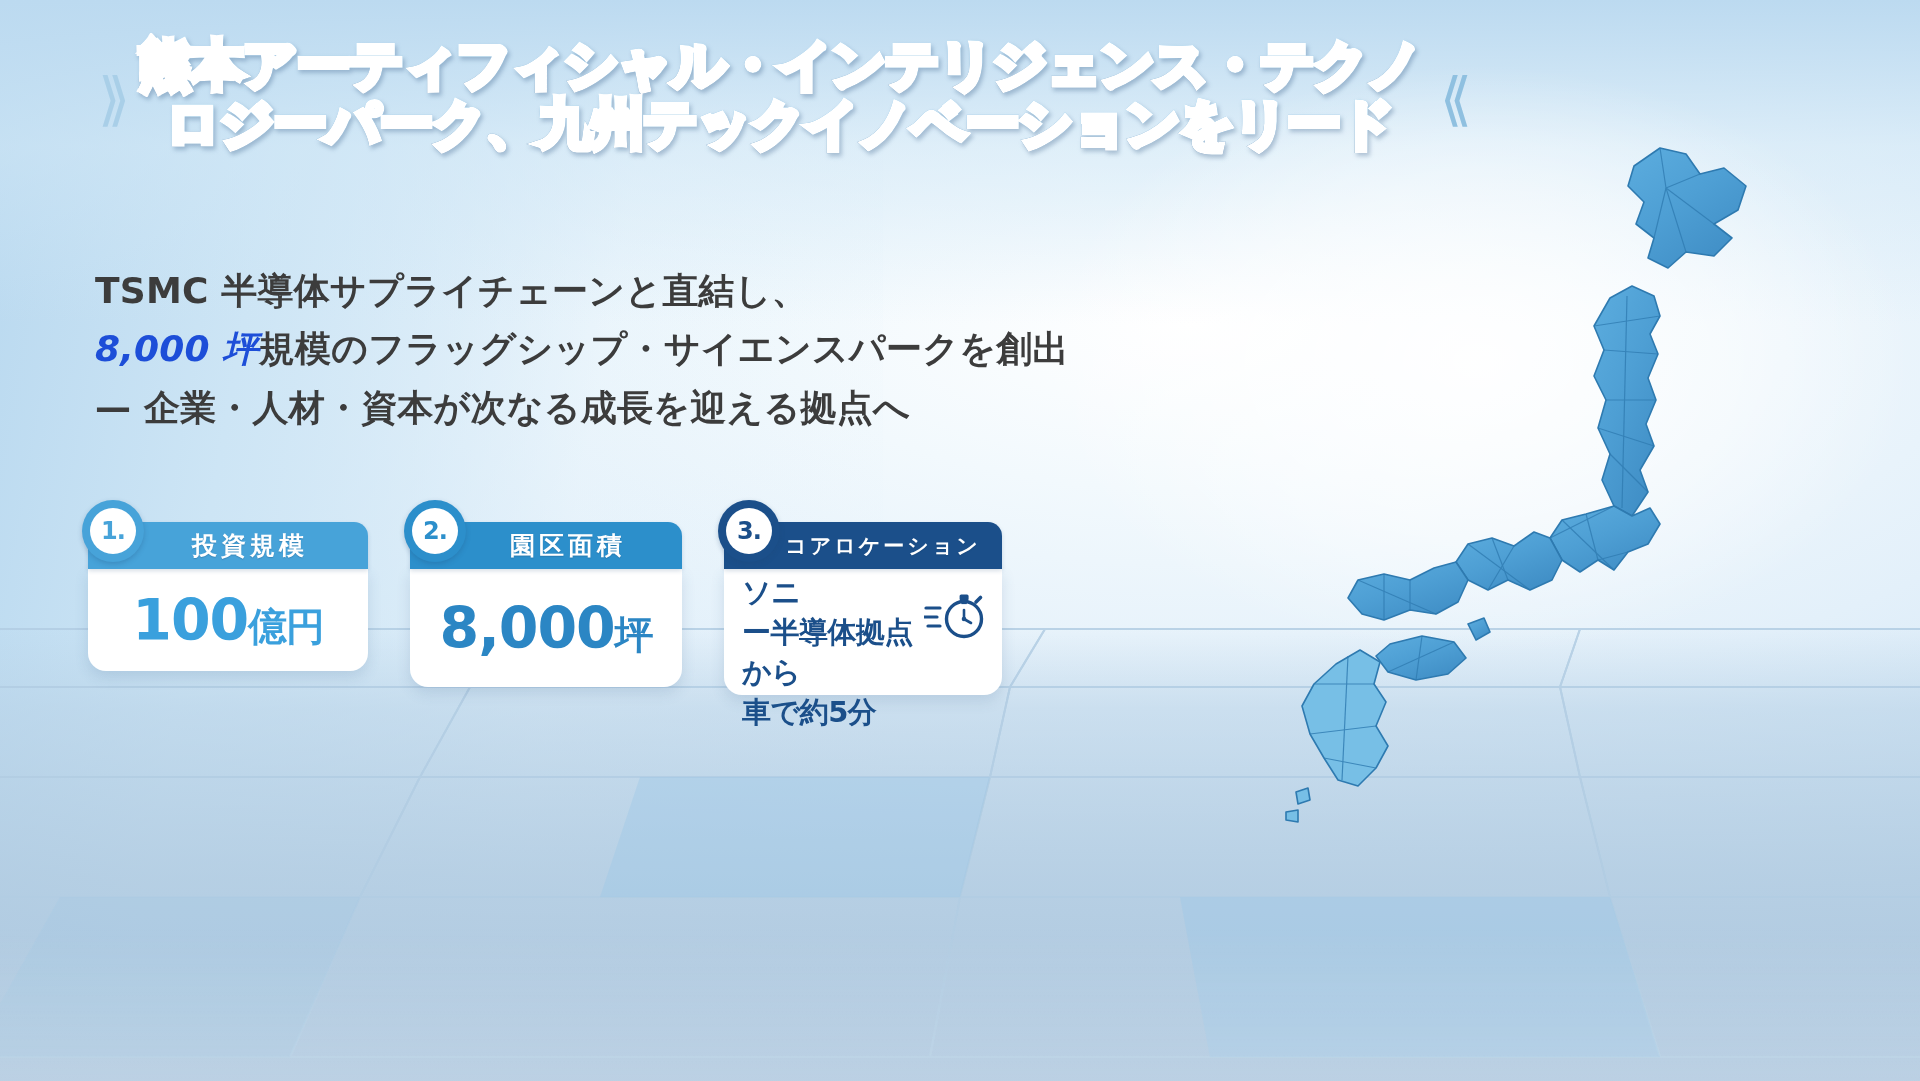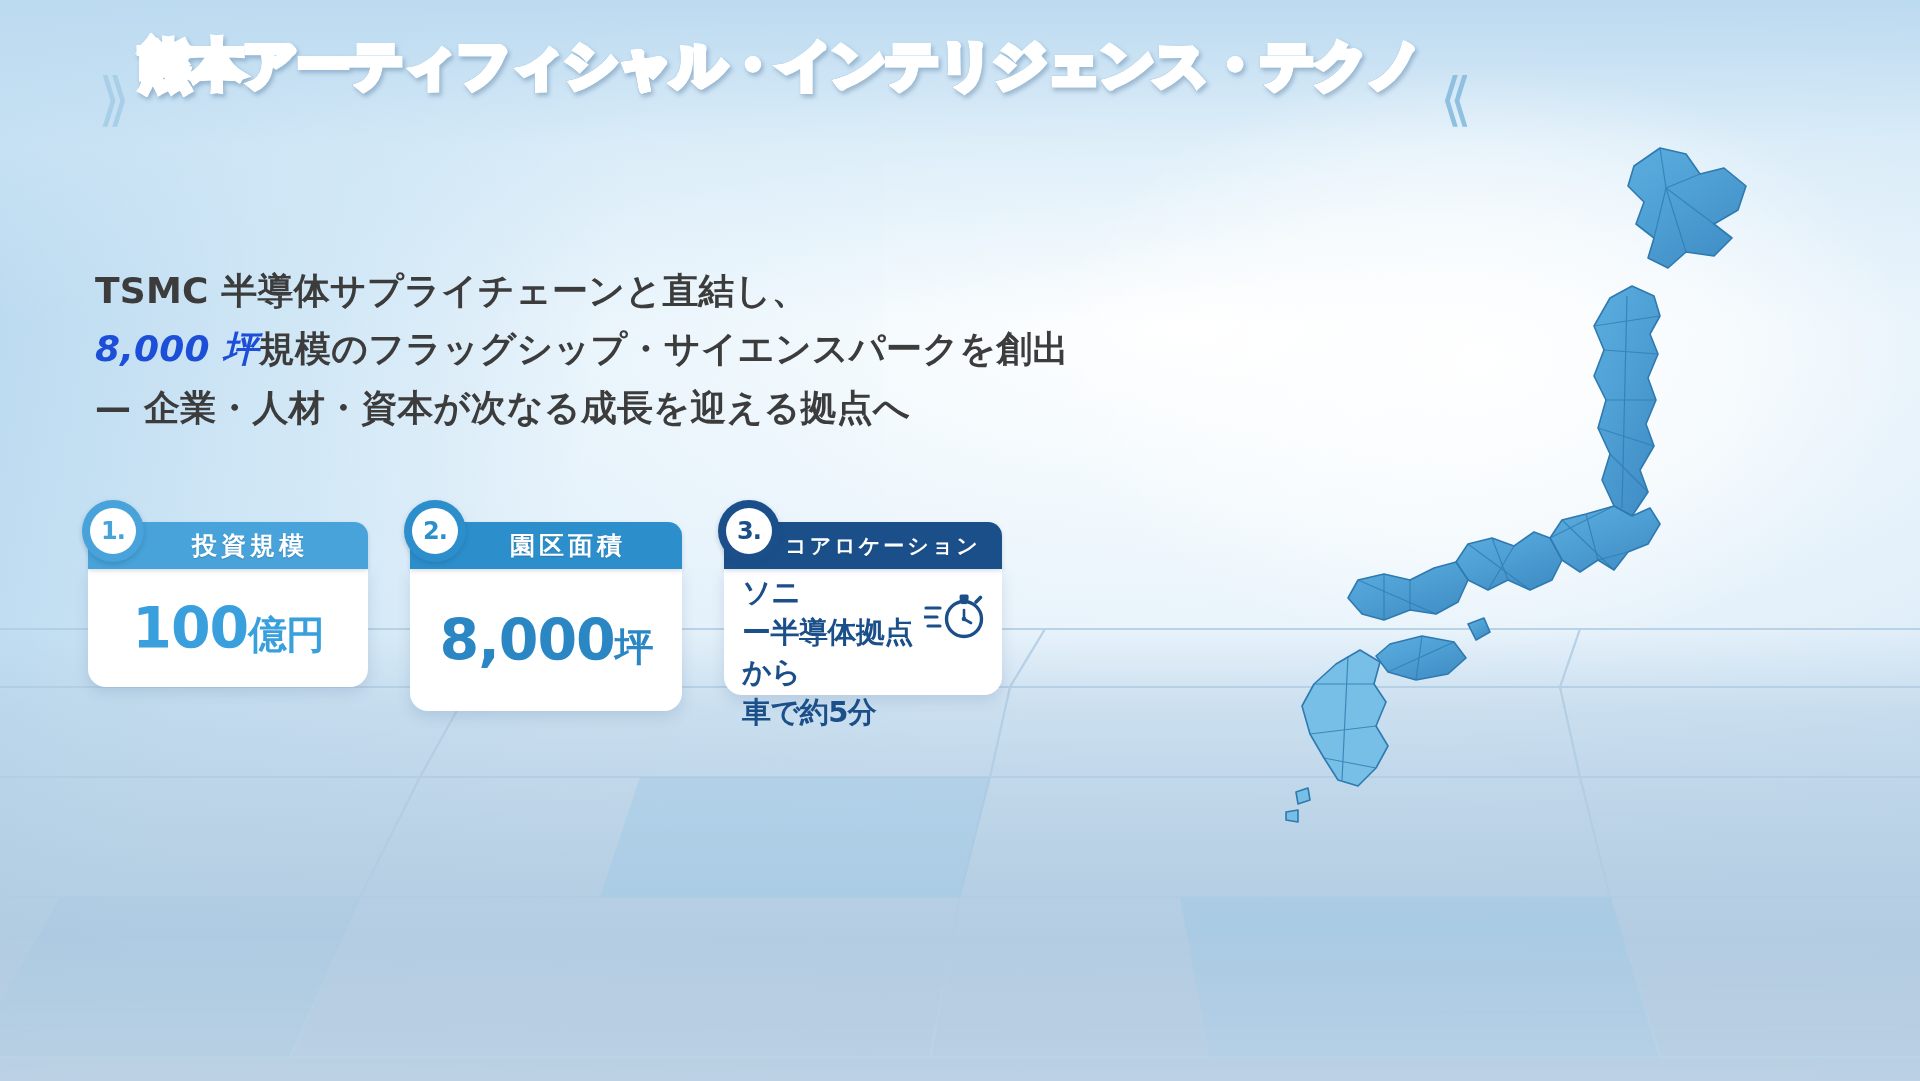--- a/index.html
+++ b/index.html
@@ -106,24 +106,24 @@
   }
   .big-val{
     font-weight:900;letter-spacing:-1px;
     font-family:"DejaVu Sans","Liberation Sans",sans-serif;
     white-space:nowrap;
   }
   .big-val .unit{font-size:0.68em;}
 
   
   .card.c1 .card-head, .card.c1 .card-body{width:280px;}
-  .card.c1 .card-body{height:118px;}
+  .card.c1 .card-body{height:102px;}
   .card.c1 .big-val{font-size:57px;color:#3aa0dd;}
   .card.c2 .card-head, .card.c2 .card-body{width:272px;}
-  .card.c2 .card-body{height:142px;}
+  .card.c2 .card-body{height:118px;}
   .card.c2 .big-val{font-size:57px;color:#2b86c4;}
   .card.c3 .card-head, .card.c3 .card-body{width:278px;}
   .card.c3 .card-body{height:126px;padding:0;}
 
   .c3-inner{display:flex;align-items:center;gap:4px;padding:10px 14px 10px 18px;width:100%;box-sizing:border-box;}
   .c3-text{
     font-weight:900;font-size:29px;line-height:1.38;color:#1b4f8a;
     font-family:"DejaVu Sans","Liberation Sans",sans-serif;letter-spacing:-0.5px;
   }
   .stopwatch{flex:0 0 auto;margin-left:-4px;margin-top:-26px;}
@@ -177,20 +177,21 @@
         <path d="M60 270 L 360 270 L 290 430 L -30 430 Z" opacity="0.5"></path>
       </g>
       <rect x="0" y="300" width="1920" height="154" fill="url(#tileFade)" opacity="0.35"></rect>
     </svg>
   </div>
 
   <div class="title-wrap">
     <div class="chev left">⟫</div>
     <div class="title-lines">
       <div class="tline">熊本アーティフィシャル・インテリジェンス・テクノ</div>
+      <div class="tline">ロジーパーク、九州テックイノベーションをリード</div>
     </div>
     <div class="chev right">⟪</div>
   </div>
 
   <div class="body-copy">
     <div class="bline">TSMC 半導体サプライチェーンと直結し、</div>
     <div class="bline">
       <span class="accent">8,000 坪</span><span>規模のフラッグシップ・サイエンスパークを創出</span>
     </div>
     <div class="bline">— 企業・人材・資本が次なる成長を迎える拠点へ</div>

